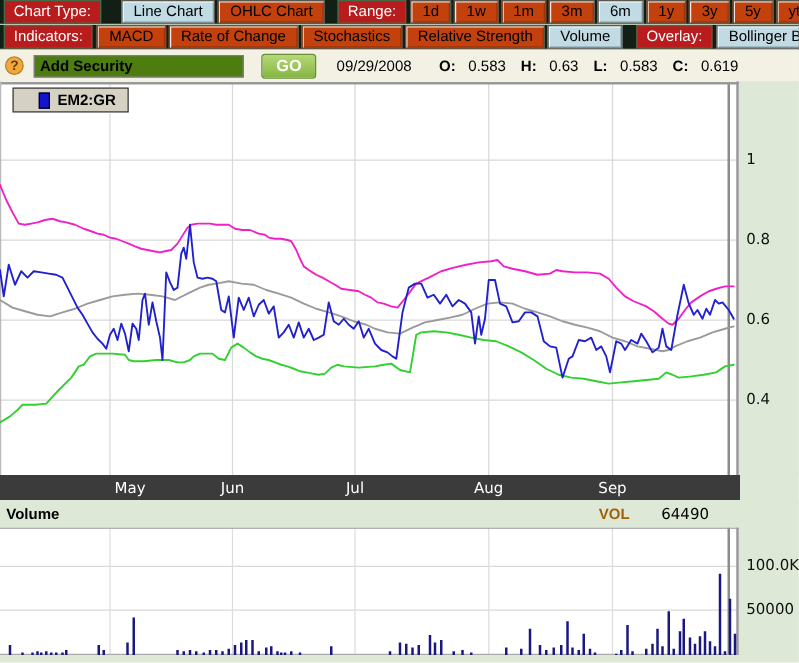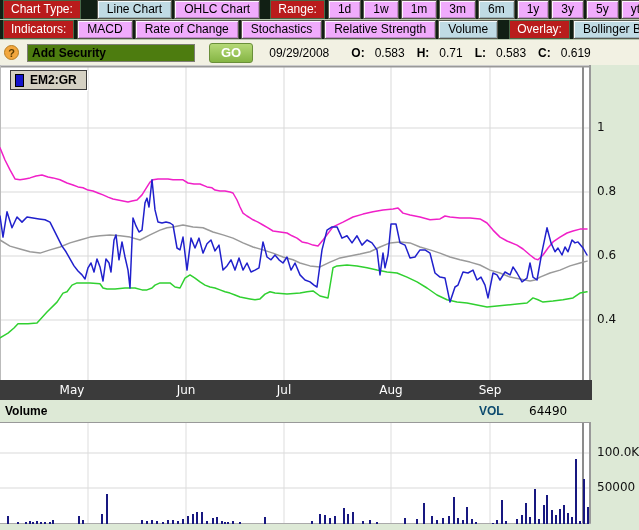--- a/index.html
+++ b/index.html
@@ -5,21 +5,21 @@
   * { box-sizing: border-box; margin: 0; padding: 0; }
   html,body { width:639px; height:530px; overflow:hidden; }
   body { font-family:"Liberation Sans", sans-serif; background:#dde9d6; position:relative; }
 
   
   .toolbar { height:20px; background:#111f14; display:flex; align-items:center;
              padding-left:3px; gap:3px; border-bottom:1px solid #b7c6ae; }
   .tool-label { background:#b91c1c; border:1px solid #486948; color:#fff;
                 font-size:12px; padding:1px 7px 2px; white-space:nowrap; }
   .tbtn { font-family:"Liberation Sans",sans-serif; font-size:12px; color:#000;
-          background:#f0abfc; border:1px solid #58584e; padding:1px 9px 2px;
+          background:#c2410c; border:1px solid #58584e; padding:1px 9px 2px;
           box-shadow: inset 1px 1px 0 rgba(255,255,255,.85), inset -1px -1px 0 rgba(0,0,0,.2);
           white-space:nowrap; cursor:pointer; }
   .tbtn.selected { background:#c0dbe4; }
 
   
   .quote-bar { height:25px; background:#f2f1e3; display:flex; align-items:center;
                padding-left:4px; font-size:12px; }
   .help-icon { width:15px; height:15px; border-radius:50%; background:#f2a73d;
                border:1px solid #b87e20; color:#5a3c00; font-size:11px; font-weight:bold;
                display:flex; align-items:center; justify-content:center; flex:none; }
@@ -33,35 +33,35 @@
   .q-date { margin-right:10px; }
   .ohlc-pair { display:flex; margin-left:12px; }
   .ohlc-label { font-weight:bold; }
   .ohlc-value { margin-left:10px; }
 
   
   .chart-area { position:relative; height:315px; background:#dde9d6; }
   .chart-area svg, .vol-panel svg { position:absolute; left:0; top:0; display:block; }
   .legend-chip { position:absolute; left:10px; top:5px; height:20px; background:#d5d1c3;
                  border:1px solid #3c3c3c; box-shadow:1px 1px 0 #fff; display:flex;
-                 align-items:center; padding:0 9px 0 4px; gap:6px; z-index:5; cursor:pointer; }
+                 align-items:center; padding:0 9px 0 20px; gap:6px; z-index:5; cursor:pointer; }
   .legend-swatch { width:9px; height:13px; background:#1414cc; border:1px solid #000; }
   .legend-text { font-size:12px; font-weight:bold; color:#000; }
   .ytick { position:absolute; left:597px; font-family:"DejaVu Sans",sans-serif;
            font-size:12px; color:#111; white-space:nowrap; }
 
   
   .xaxis-bar { position:relative; height:20px; background:#3b3b3b; width:592px; }
   .xtick { position:absolute; top:3px; transform:translateX(-50%); color:#fff;
            font-size:12px; font-family:"DejaVu Sans",sans-serif; }
 
   
   .vol-header { height:22px; background:#dde9d6; position:relative; font-size:12px; }
   .vol-title { position:absolute; left:5px; top:4px; font-weight:bold; color:#000; }
-  .vol-label { position:absolute; left:479px; top:4px; font-weight:bold; color:#0c4a6e; }
+  .vol-label { position:absolute; left:479px; top:4px; font-weight:bold; color:#a16207; }
   .vol-value { position:absolute; left:529px; top:4px; color:#000;
                font-family:"DejaVu Sans",sans-serif; }
   .vol-panel { position:relative; height:102px; background:#dde9d6; }
   .bottom-strip { height:6px; background:#dde9d6; }
 </style>
 </head>
 <body>
 
 <div class="toolbar">
   <span class="tool-label">Chart Type:</span>
@@ -104,21 +104,21 @@
   <button class="go-btn">GO</button>
   <span class="quote-info">
     <span class="q-date">09/29/2008</span>
     <span id="ohlc-pairs" style="display:flex;">
         <span class="ohlc-pair">
           <span class="ohlc-label">O:</span>
           <span class="ohlc-value">0.583</span>
         </span>
         <span class="ohlc-pair">
           <span class="ohlc-label">H:</span>
-          <span class="ohlc-value">0.71</span>
+          <span class="ohlc-value">0.63</span>
         </span>
         <span class="ohlc-pair">
           <span class="ohlc-label">L:</span>
           <span class="ohlc-value">0.583</span>
         </span>
         <span class="ohlc-pair">
           <span class="ohlc-label">C:</span>
           <span class="ohlc-value">0.619</span>
         </span>
       </span>
@@ -153,21 +153,21 @@
   <div id="price-yticks">
       <span class="ytick" style="top: 55px;">1</span>
       <span class="ytick" style="top: 119px;">0.8</span>
       <span class="ytick" style="top: 183px;">0.6</span>
       <span class="ytick" style="top: 247px;">0.4</span>
     </div>
 </div>
 
 <div class="xaxis-bar">
   <div id="month-ticks">
-      <span class="xtick" style="left: 72px;">May</span>
+      <span class="xtick" style="left: 104px;">May</span>
       <span class="xtick" style="left: 186px;">Jun</span>
       <span class="xtick" style="left: 284px;">Jul</span>
       <span class="xtick" style="left: 391px;">Aug</span>
       <span class="xtick" style="left: 490px;">Sep</span>
     </div>
 </div>
 
 <div class="vol-header">
   <span class="vol-title">Volume</span>
   <span class="vol-label">VOL</span>

